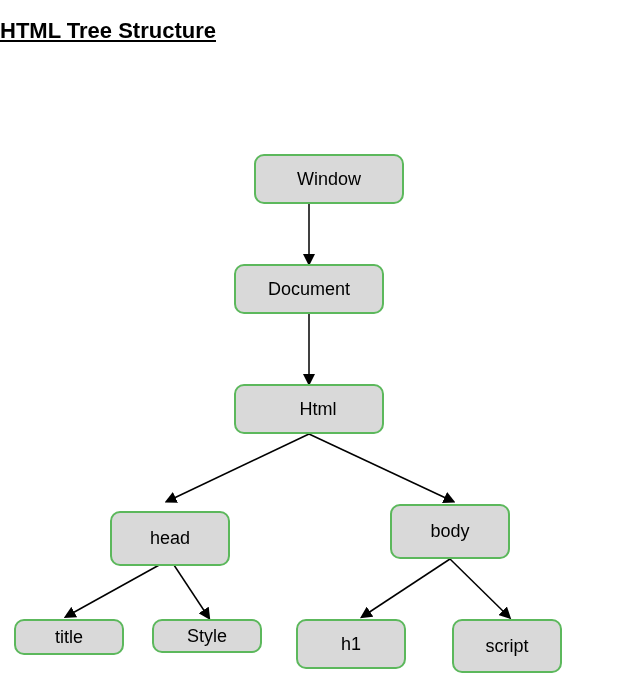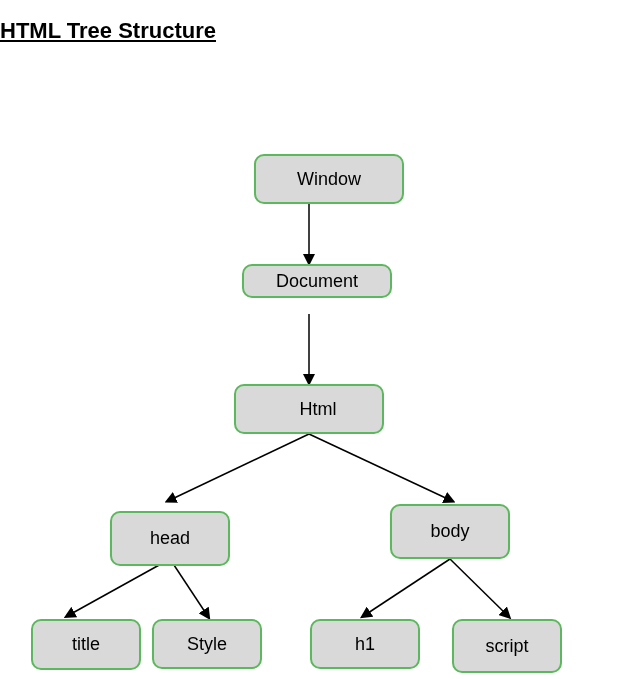--- a/index.html
+++ b/index.html
@@ -80,28 +80,28 @@
 
     <line x1="170" y1="505" x2="207" y2="561" marker-end="url(#arrow)"></line>
 
     <line x1="450" y1="505" x2="365" y2="561" marker-end="url(#arrow)"></line>
 
     <line x1="450" y1="505" x2="507" y2="561" marker-end="url(#arrow)"></line>
   </svg>
 
   <div class="node" style="left:234px; top:100px; width:150px; height:50px;margin-left:20px;">Window</div>
 
-  <div class="node" style="left:242px; top:210px; width:150px; height:34px;">Document</div>
+  <div class="node" style="left:234px; top:210px; width:150px; height:50px;">Document</div>
 
   <div class="node" style="left:234px; top:330px; width:150px; height:50px;padding-left:18px;">Html</div>
 
   <div class="node" style="left:110px; top:450px; width:120px; height:55px;margin-top:7px;">head</div>
 
   <div class="node" style="left:390px; top:450px; width:120px; height:55px;">body</div>
 
-  <div class="node" style="left:31px; top:565px; width:110px; height:51px;">title</div>
+  <div class="node" style="left:14px; top:565px; width:110px; height:36px;">title</div>
 
-  <div class="node" style="left:152px; top:565px; width:110px; height:50px;">Style</div>
+  <div class="node" style="left:152px; top:565px; width:110px; height:34px;">Style</div>
 
-  <div class="node" style="left:310px; top:565px; width:110px; height:50px;">h1</div>
+  <div class="node" style="left:296px; top:565px; width:110px; height:50px;">h1</div>
 
   <div class="node" style="left:452px; top:565px; width:110px; height:54px;">script</div>
 </div>
 
 </body></html>

